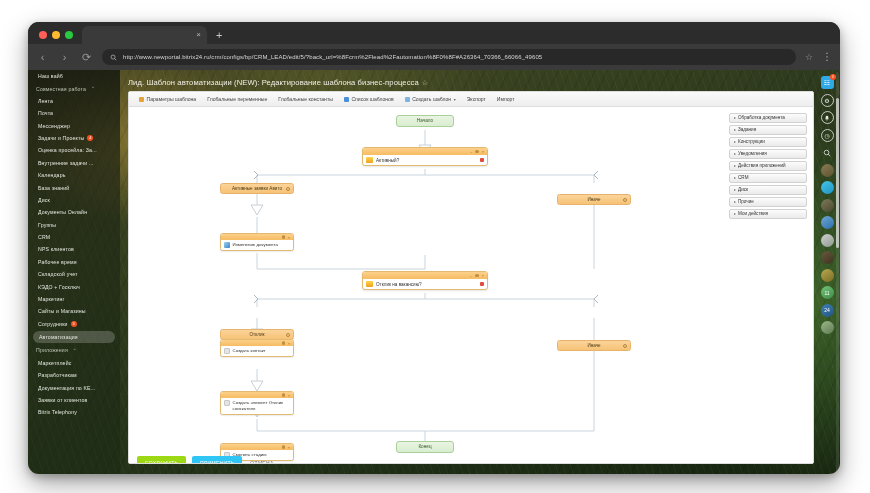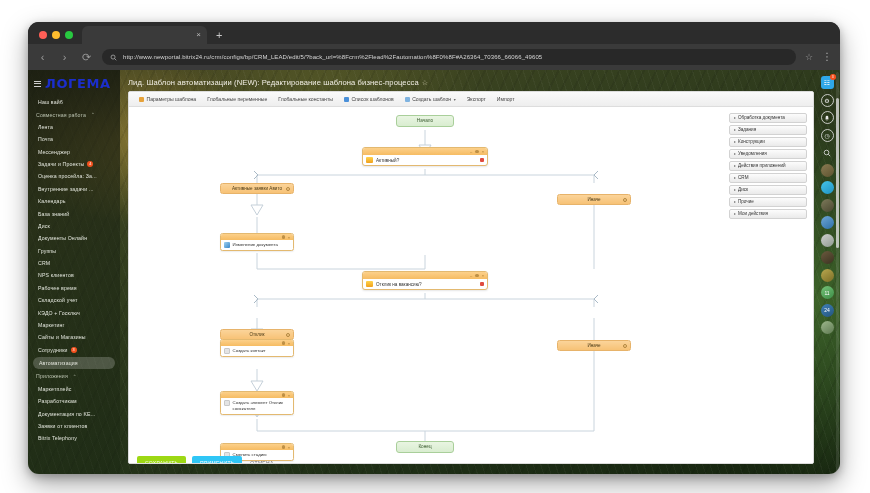--- a/index.html
+++ b/index.html
@@ -300,28 +300,20 @@
         <span class="url-text">http://www.newportal.bitrix24.ru/crm/configs/bp/CRM_LEAD/edit/5/?back_url=%8Fcrm%2Flead%2Fautomation%8F0%8F#A26364_70366_66066_49605</span>
       </div>
       <span class="star-ico">☆</span>
       <span class="menu-dots">⋮</span>
     </div>
 
     <div id="viewport">
       <div class="page-bg"></div>
 
       <div id="sidebar">
-        <div class="logo-row">
-          <span class="burger">
-              <i></i>
-              <i></i>
-              <i></i>
-            </span>
-          <span class="logo-text">ЛОГЕМА</span>
-        </div>
         <div id="nav-list">
             <div class="nav-item">
               <span>Наш вайб</span>
             </div>
             <div class="nav-item group">
               <span>Совместная работа</span>
               <span class="caret">⌃</span>
             </div>
             <div class="nav-item">
               <span>Лента</span>

